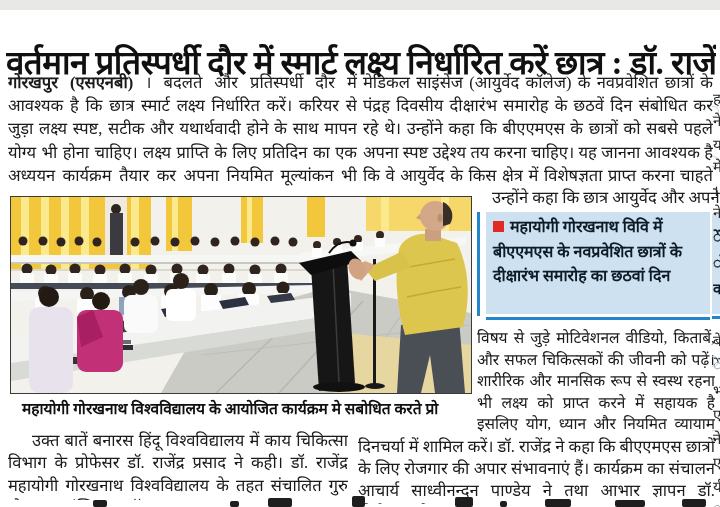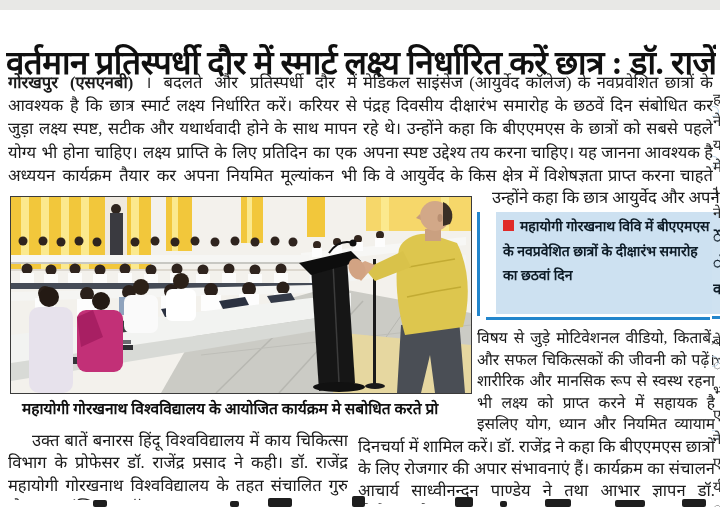--- a/index.html
+++ b/index.html
@@ -12,22 +12,22 @@
   .body-col{position:absolute;font-size:16.5px;line-height:23.2px;text-align:justify;
             text-align-last:left;color:#1a1a1a;overflow:hidden;}
   .col1-top{left:8px;top:71px;width:349px;height:118px;}
   .col2-top{left:363px;top:71px;width:350px;height:117px;}
   .col2-line6{left:492px;top:186px;width:236px;height:23px;}
   .dateline{font-weight:700;}
   .photo-frame{position:absolute;left:10px;top:196px;width:462px;height:198px;
                border:1px solid #3b3b3b;box-sizing:border-box;background:#f3f1ec;}
   .photo-frame svg{display:block;width:100%;height:100%;}
   .pq-leftbar{position:absolute;left:477px;top:212px;width:3px;height:104px;background:#2386cc;}
-  .pq-box{position:absolute;left:496px;top:212px;width:224px;height:102px;background:#cde1f1;
-          padding:3px 7px;box-sizing:border-box;font-weight:700;font-size:14px;line-height:24.5px;
+  .pq-box{position:absolute;left:486px;top:212px;width:224px;height:102px;background:#cde1f1;
+          padding:3px 7px;box-sizing:border-box;font-weight:700;font-size:16px;line-height:24.5px;
           color:#0d1b26;overflow:hidden;}
   .pq-bullet{display:inline-block;width:11px;height:11px;background:#e02a28;margin-right:6px;}
   .pq-bottombar{position:absolute;left:486px;top:317px;width:224px;height:3px;background:#2386cc;}
   .col2-mid{left:477px;top:327px;width:238px;height:110px;font-size:15.5px;line-height:21.6px;}
   .caption{position:absolute;left:14px;top:397px;width:456px;height:22px;font-weight:700;
            font-size:15.5px;color:#101010;overflow:hidden;padding-left:8px;box-sizing:border-box;}
   .col1-bottom{left:8px;top:430px;width:340px;height:70px;line-height:22.4px;text-indent:24px;}
   .col2-bottom{left:358px;top:436px;width:357px;height:68px;line-height:22px;}
   
   .margin-strip{position:absolute;left:712px;top:0;width:8px;height:507px;overflow:hidden;}

